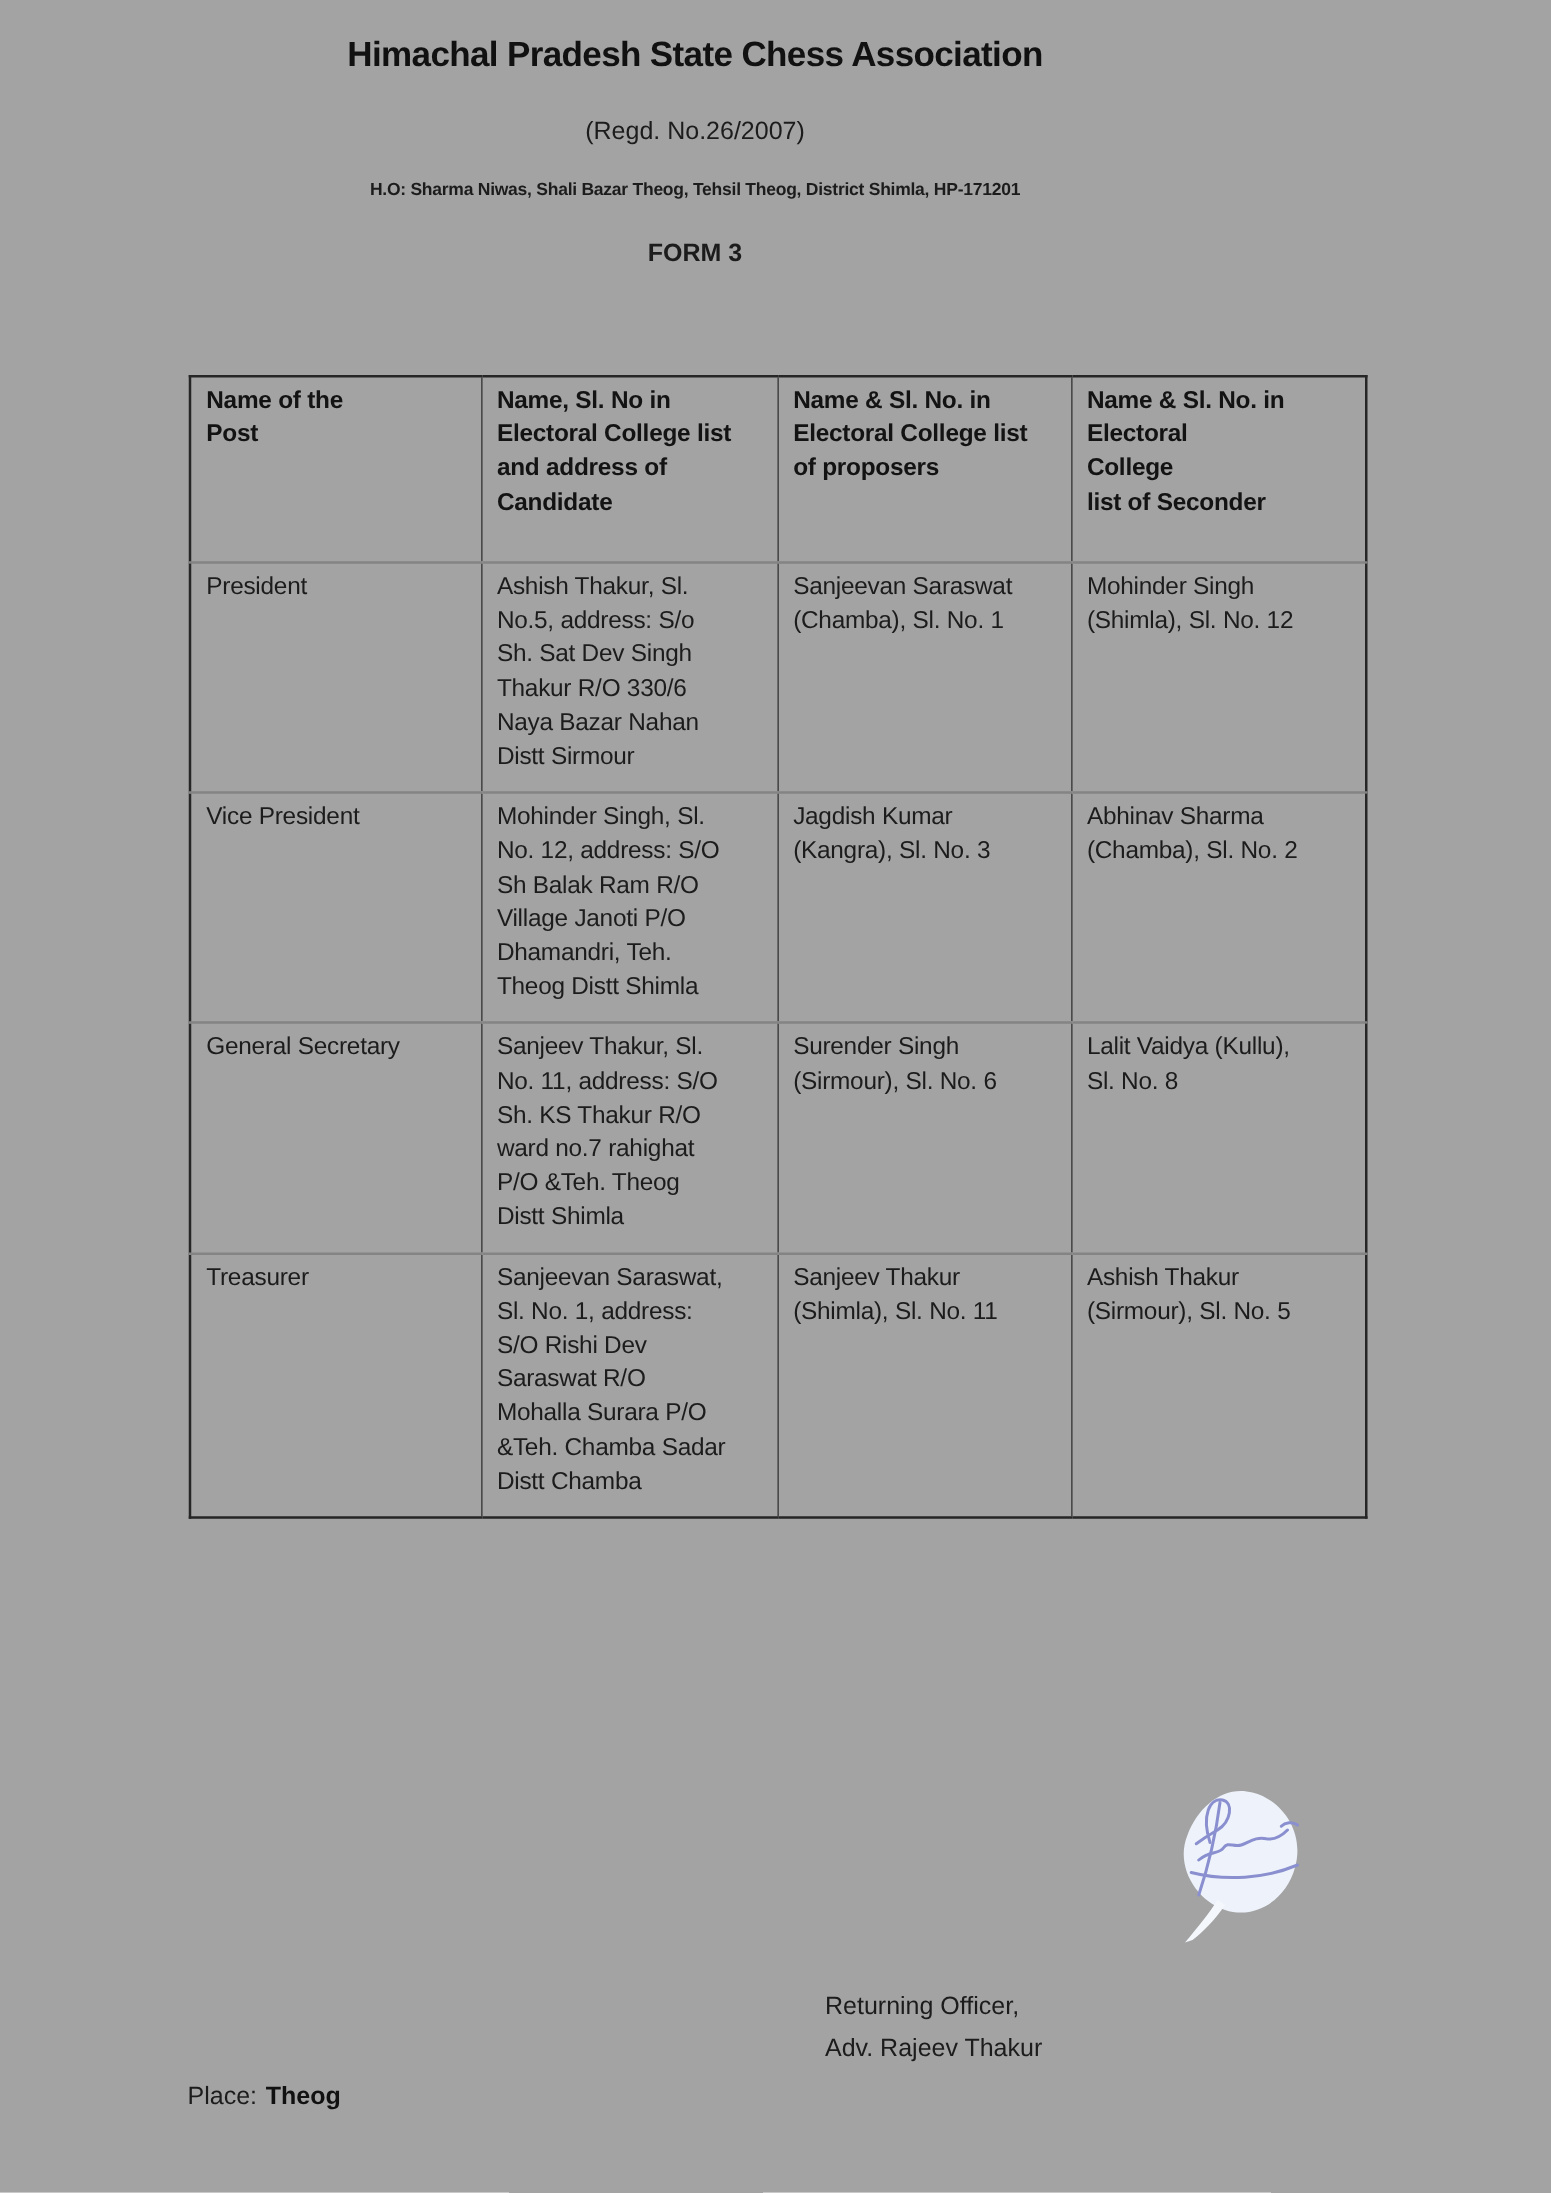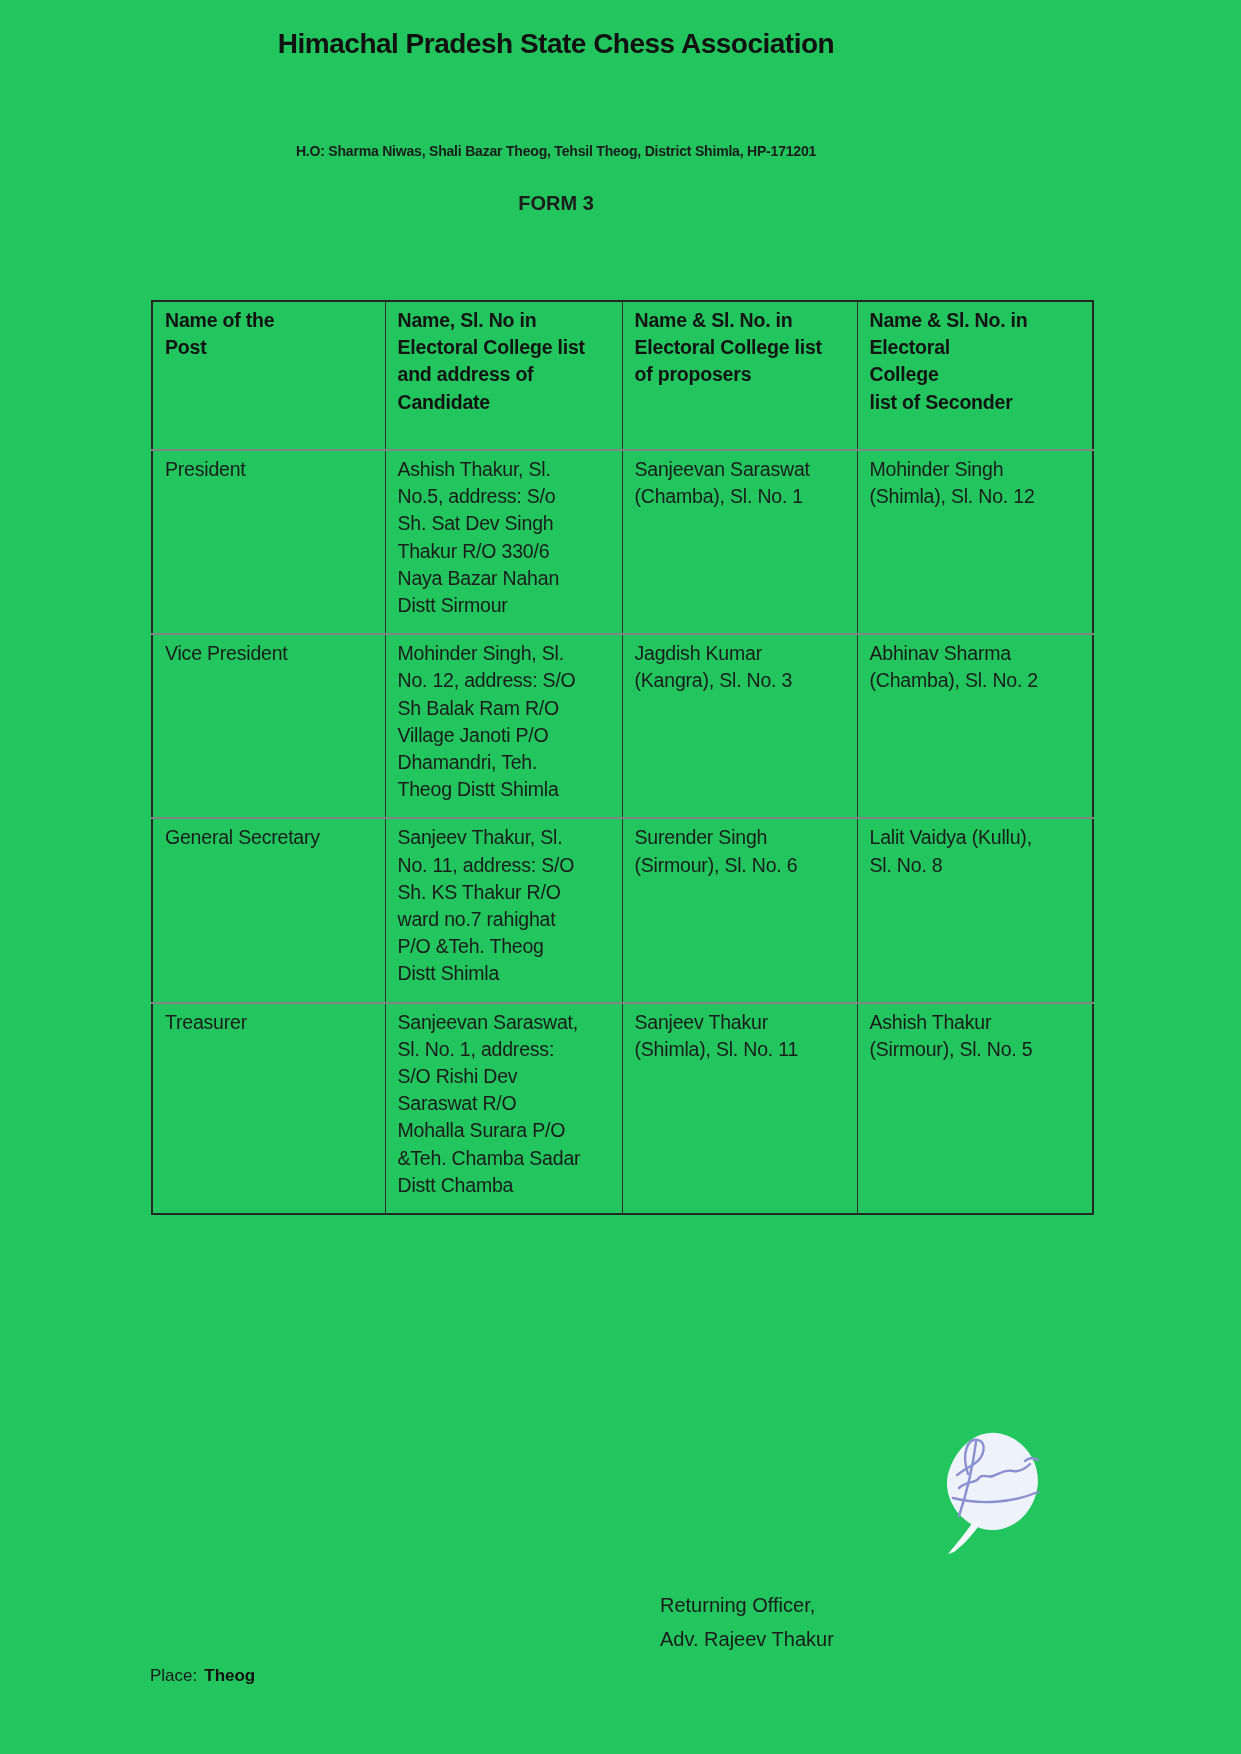--- a/index.html
+++ b/index.html
@@ -1,21 +1,21 @@
 <!DOCTYPE html>
 <html><head>
 <meta charset="utf-8">
 <style>
   html, body { margin: 0; padding: 0; background: #e8e8e8; }
   .page {
     position: relative;
     width: 1241px;
     height: 1754px;
     margin: 0 auto;
-    background: #22c55e;
+    background: #a3a3a3;
     font-family: "Liberation Sans", sans-serif;
     color: #1c1c1c;
     overflow: hidden;
   }
   .hdr-line {
     position: absolute;
     left: 150px;
     width: 812px;
     text-align: center;
     white-space: nowrap;
@@ -81,33 +81,34 @@
     width: 420px;
     top: 1588px;
     text-align: left;
     font-size: 20px;
     line-height: 34px;
     color: #1c1c1c;
   }
   .place-line, .date-line {
     position: absolute;
     left: 150px;
-    font-size: 17px;
+    font-size: 20px;
     color: #1c1c1c;
   }
   .place-line { top: 1666px; }
   .date-line  { top: 1784px; }
   .bold-val { font-weight: bold; margin-left: 7px; color: #111; }
 </style>
 </head>
 <body>
 
 <div class="page">
 
   <div class="hdr-line doc-title">Himachal Pradesh State Chess Association</div>
+  <div class="hdr-line regd">(Regd. No.26/2007)</div>
   <div class="hdr-line ho-line">H.O: Sharma Niwas, Shali Bazar Theog, Tehsil Theog, District Shimla, HP-171201</div>
   <div class="hdr-line form-line">FORM 3</div>
 
   <table class="nom-table">
     <colgroup>
       <col style="width:233px">
         <col style="width:237px">
         <col style="width:235px">
         <col style="width:236px">
     </colgroup>

